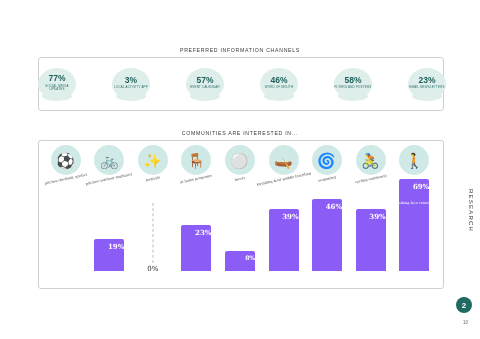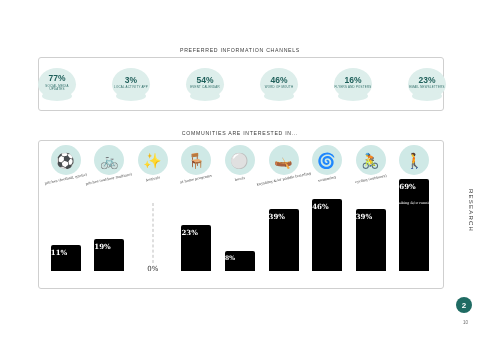--- a/index.html
+++ b/index.html
@@ -44,22 +44,22 @@
     width:30px;height:30px;border-radius:50%;background:#cfe9e6;
     display:flex;align-items:center;justify-content:center;font-size:15px;line-height:1;
   }
   .col-lbl{
     position:absolute;top:34px;left:50%;transform:translateX(-50%) rotate(-12deg);
     width:56px;text-align:center;font-size:3.5px;color:#3d3d3d;line-height:1.35;
     font-family:"DejaVu Serif",serif;
   }
   .bar{
     position:absolute;bottom:14px;left:50%;transform:translateX(-50%);
-    width:30px;background:#000000;border-radius:2px 2px 0 0;
-    display:flex;align-items:flex-start;justify-content:flex-start;
+    width:30px;background:#8b5cf6;border-radius:2px 2px 0 0;
+    display:flex;align-items:flex-start;justify-content:flex-end;
   }
   .bar-val{
     margin-top:3px;color:#ffffff;font-size:7px;font-weight:bold;
     font-family:"DejaVu Serif",serif;
   }
   .bar-val.sm{font-size:6px;}
   .zero-val{
     position:absolute;bottom:12px;left:50%;transform:translateX(-50%);
     font-size:7px;color:#2b2b2b;font-family:"DejaVu Serif",serif;
   }
@@ -107,35 +107,35 @@
 
     <div class="chan">
       <div class="blob">
         <div class="chan-pct">3%</div>
         <div class="chan-lbl">LOCAL ACTIVITY APP</div>
       </div>
     </div>
 
     <div class="chan">
       <div class="blob">
-        <div class="chan-pct">54%</div>
+        <div class="chan-pct">57%</div>
         <div class="chan-lbl">EVENT CALENDAR</div>
       </div>
     </div>
 
     <div class="chan">
       <div class="blob">
         <div class="chan-pct">46%</div>
         <div class="chan-lbl">WORD OF MOUTH</div>
       </div>
     </div>
 
     <div class="chan">
       <div class="blob">
-        <div class="chan-pct">16%</div>
+        <div class="chan-pct">58%</div>
         <div class="chan-lbl">FLYERS AND POSTERS</div>
       </div>
     </div>
 
     <div class="chan">
       <div class="blob">
         <div class="chan-pct">23%</div>
         <div class="chan-lbl">EMAIL NEWSLETTERS</div>
       </div>
     </div>
@@ -156,23 +156,20 @@
 
   </div>
 
   <div class="sec2-title">COMMUNITIES ARE INTERESTED IN...</div>
   <div class="sec2-box"></div>
   <div class="sec2-row">
 
     <div class="col">
       <div class="icon-circ">⚽</div>
       <div class="col-lbl">pitches (football, gaelic)</div>
-      <div class="bar" style="height:26px">
-        <span class="bar-val">11%</span>
-      </div>
     </div>
 
     <div class="col">
       <div class="icon-circ">🚲</div>
       <div class="col-lbl">pitches (outdoor multiuse)</div>
       <div class="bar" style="height:32px">
         <span class="bar-val">19%</span>
       </div>
     </div>
 

